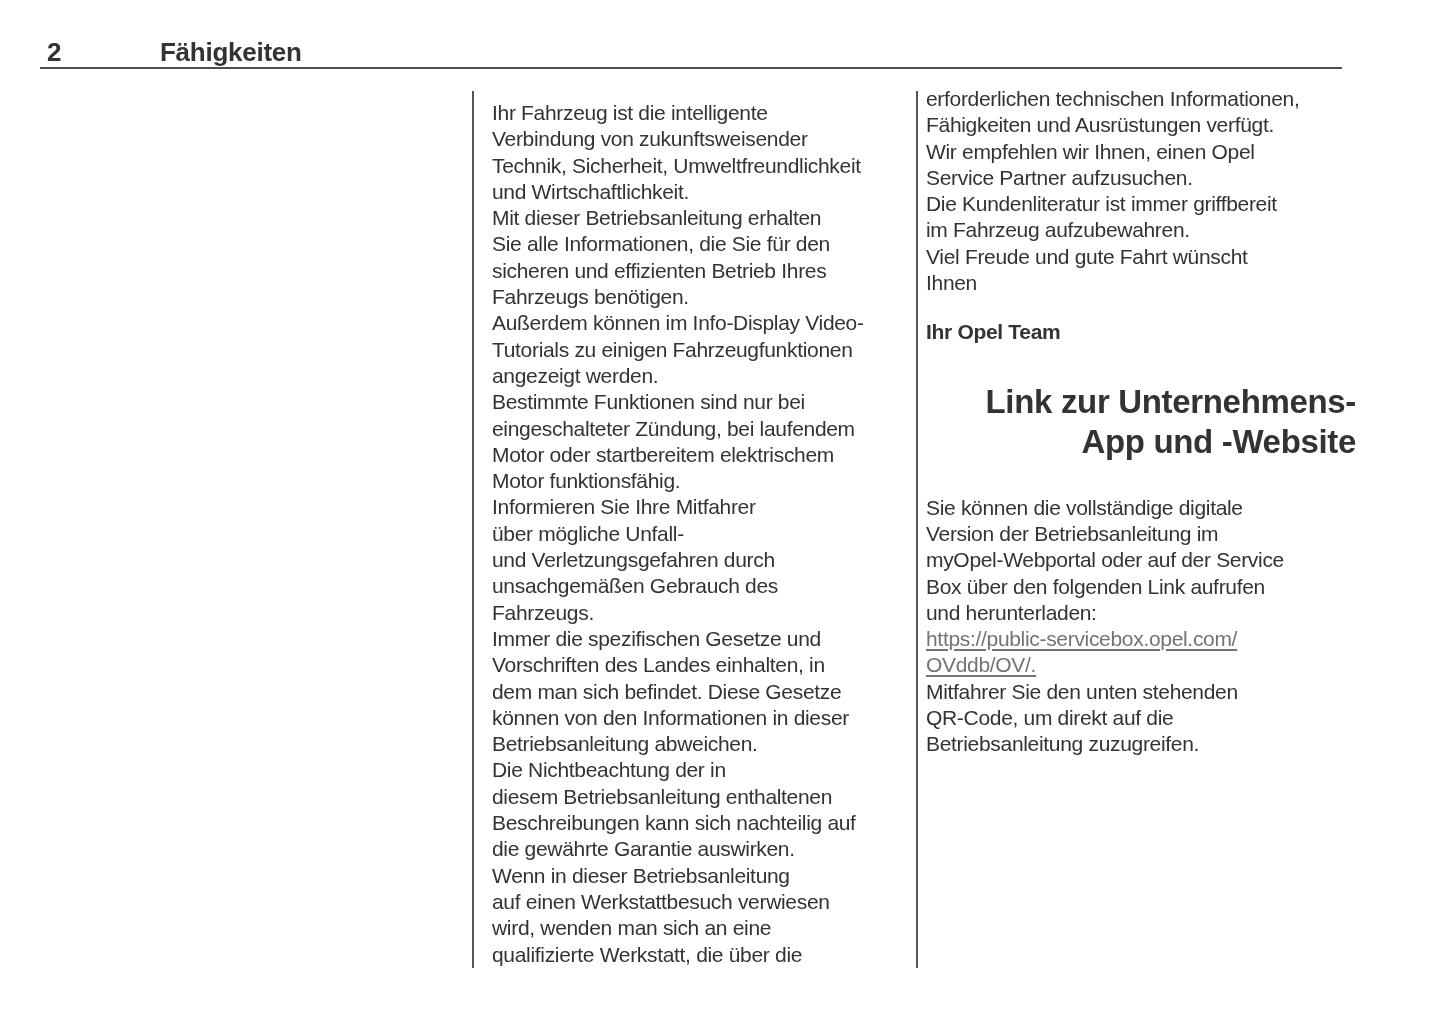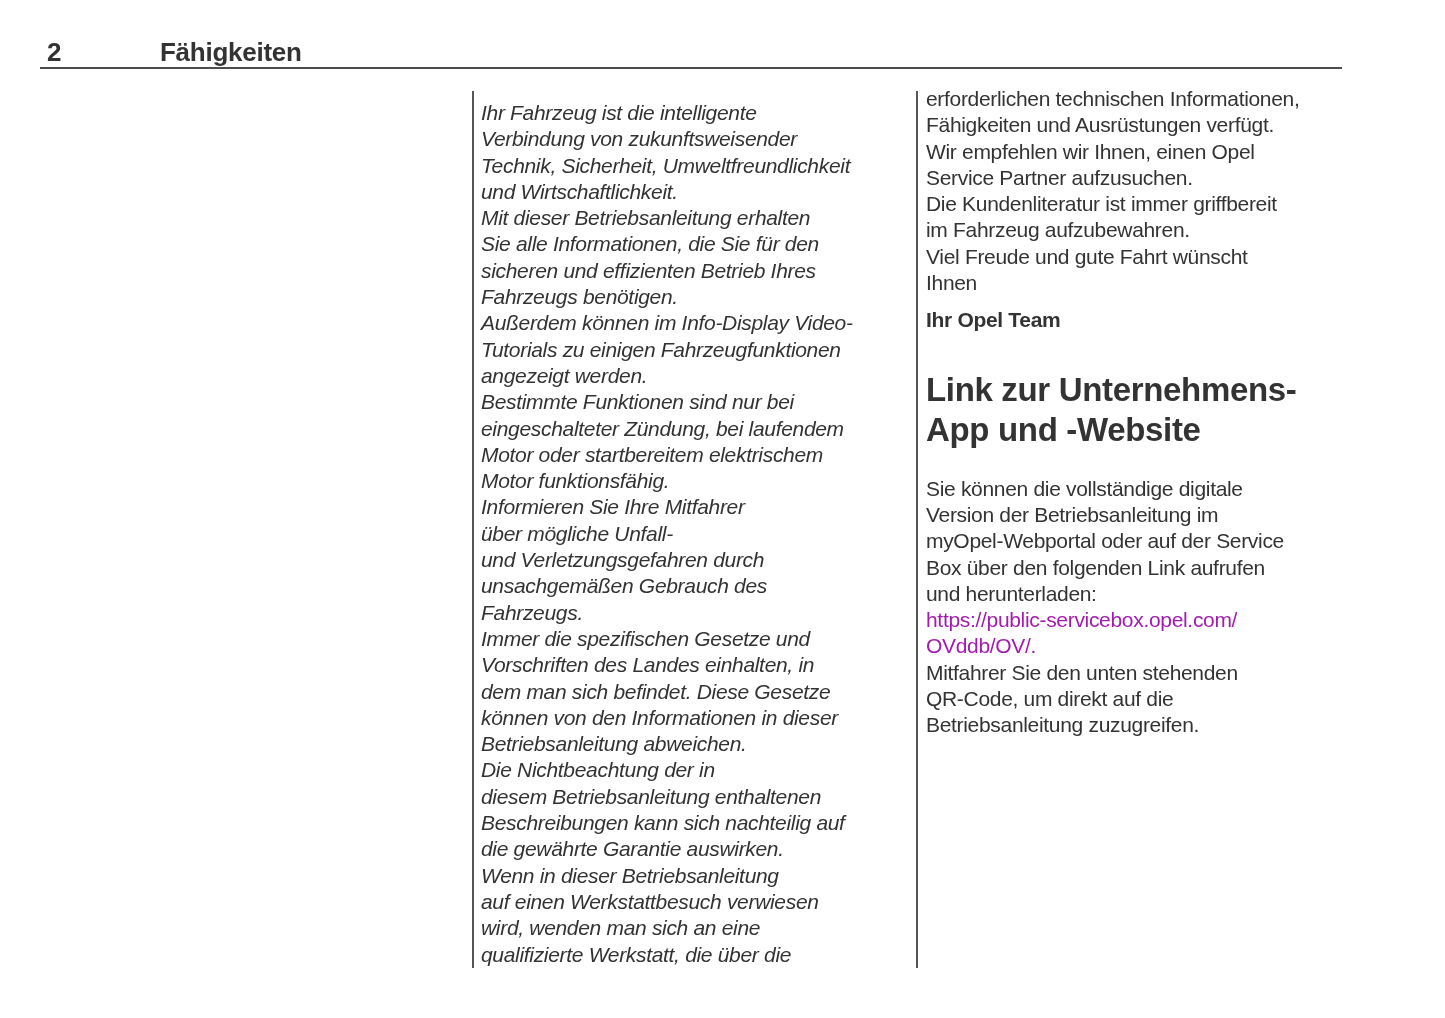--- a/index.html
+++ b/index.html
@@ -60,59 +60,60 @@
   
   .body-text {
     font-size: 21px;
     line-height: 26.3px;
     letter-spacing: -0.015em;
     white-space: pre;
     color: #333333;
   }
   .col-middle {
     position: absolute;
-    left: 481px;
+    left: 492px;
     top: 100px;
     width: 426px;
-    font-style: italic;
   }
   .col-right {
     position: absolute;
     left: 926px;
     top: 86px;
     width: 430px;
   }
   .signature {
-    margin-top: 11px;
+    margin-top: 23px;
     font-size: 21px;
     line-height: 26.3px;
     font-weight: 600;
     letter-spacing: -0.015em;
     white-space: pre;
     color: #333333;
   }
   .section-heading {
     margin: 36px 0 0 0;
     font-size: 33px;
     line-height: 40px;
     font-weight: 600;
     letter-spacing: -0.01em;
     white-space: pre;
     color: #333333;
+    text-align: right;
   }
   .after-heading {
-    margin-top: 26px;
+    margin-top: 33px;
   }
   .link {
     display: block;
     font-size: 21px;
     line-height: 26.3px;
     letter-spacing: -0.015em;
     white-space: pre;
-    color: #a21caf;
+    color: #737373;
+    text-decoration: underline;
     text-decoration-thickness: 1.5px;
     text-underline-offset: 3px;
     cursor: pointer;
   }
 </style>
 </head>
 <body>
 
 <div class="page">
 

